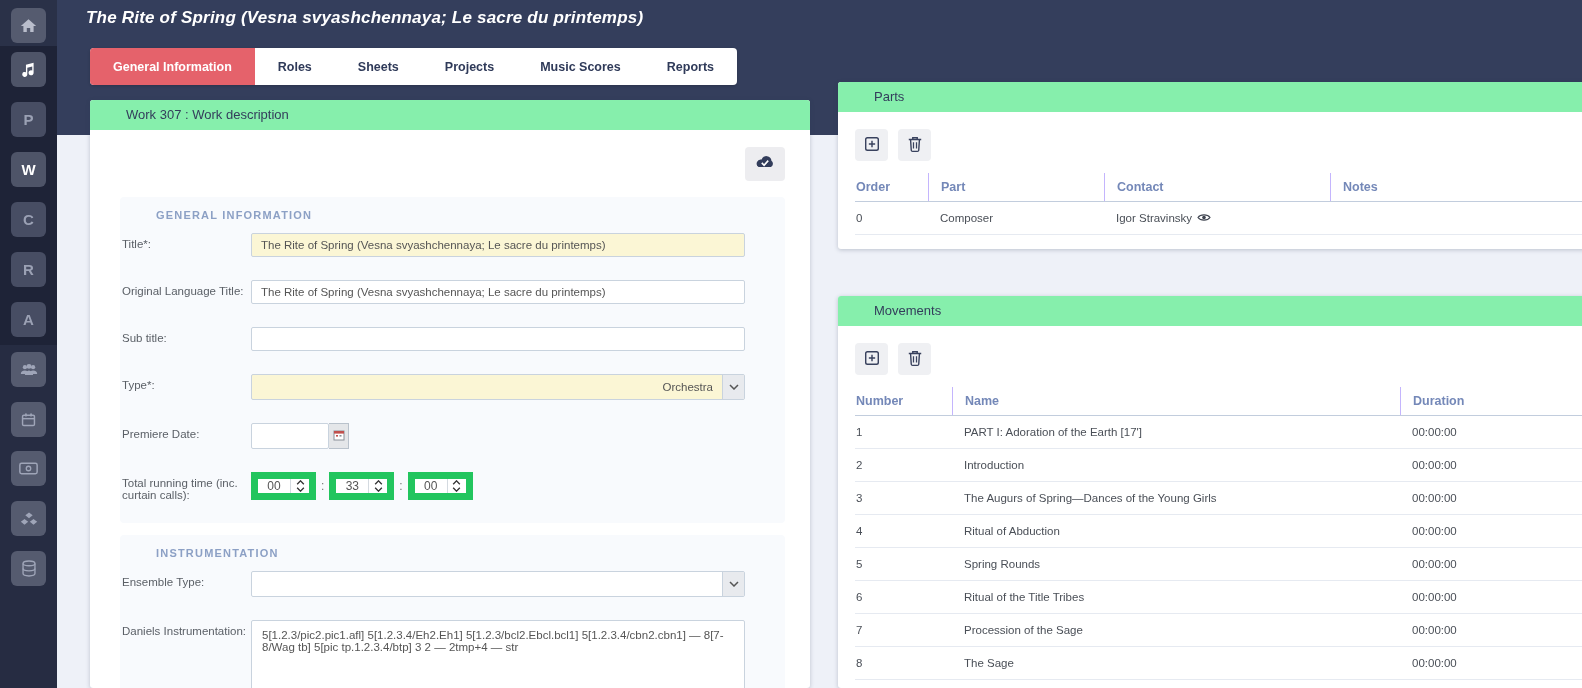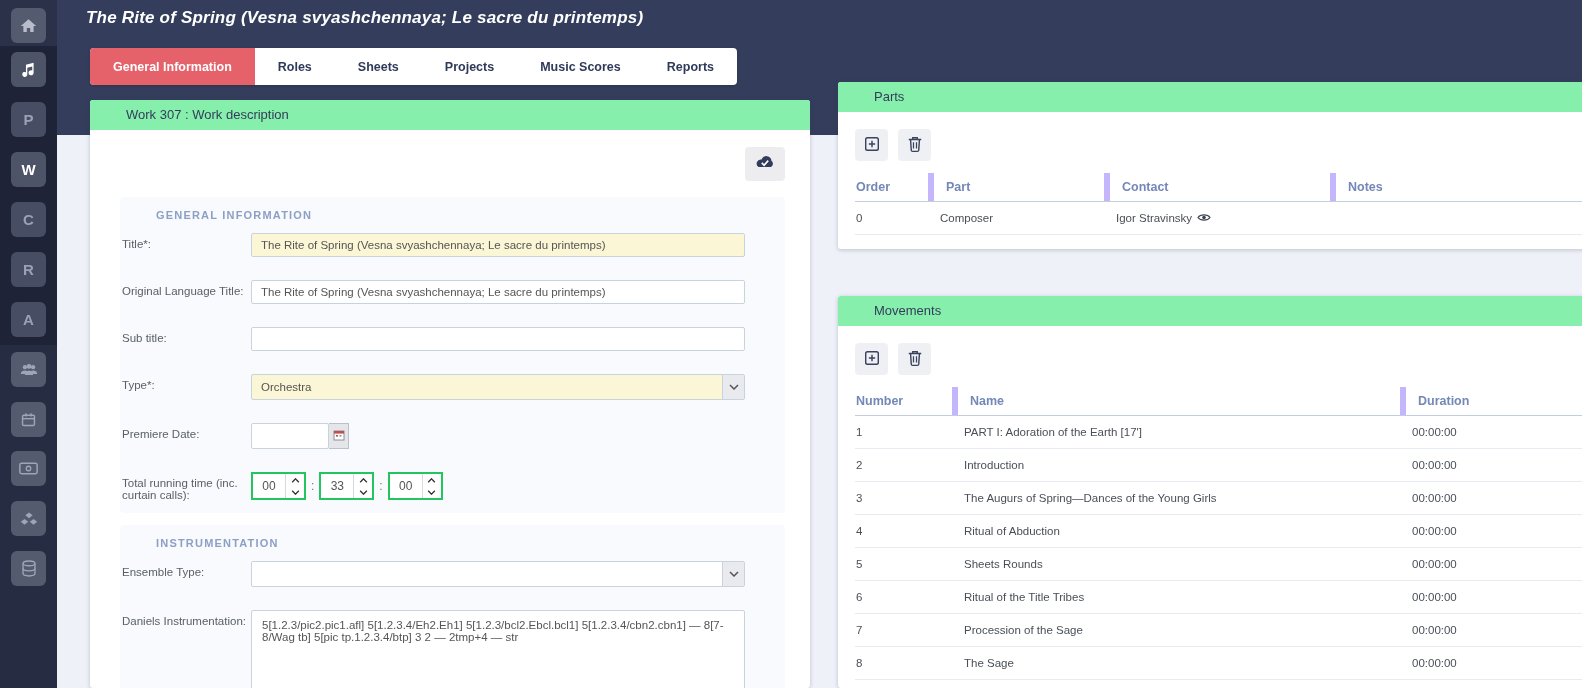--- a/index.html
+++ b/index.html
@@ -40,45 +40,45 @@
   .fieldset { background:#f8fafd; border-radius:4px; padding:12px 40px 10px 2px; margin-bottom:12px; }
   .legend { color:#8ca0c5; font-size:11px; font-weight:bold; letter-spacing:1.2px; margin:0 0 12px 34px; }
   .frow { display:flex; align-items:flex-start; margin-bottom:23px; }
   .frow > label { width:129px; font-size:11.5px; color:#5a5f66; padding-top:5px; flex:none; }
   .fctl { flex:1; }
   .tb { width:100%; height:24px; border:1px solid #c9d3de; border-radius:2px; background:#fff; font-size:11.5px; color:#555;
         padding:0 9px; font-family:inherit; }
   .tb.yellow { background:#fbf6d5; }
   .sel { width:100%; height:26px; border:1px solid #c9d3de; border-radius:2px; background:#fff; display:flex; align-items:center; cursor:pointer; }
   .sel.yellow { background:#fbf6d5; }
-  .sel .sel-text { flex:1; font-size:11.5px; color:#555; padding:0 9px; }
+  .sel .sel-text { flex:1; font-size:11.5px; color:#555; padding:0 9px;text-align:right; }
   .sel .sel-arrow { width:22px; height:24px; background:#e8eaee; border-left:1px solid #c9d3de; display:flex; align-items:center; justify-content:center; }
   .date-wrap { display:flex; align-items:center; }
   .date-wrap .tb { width:78px; flex:none; height:26px; }
   .date-btn { width:20px; height:26px; border:1px solid #b9c2cc; border-left:none; background:#e4e6e9; display:flex; align-items:center; justify-content:center; cursor:pointer; padding:0; }
   .time-wrap { display:flex; align-items:center; }
-  .spin-group { display:flex; border:2px solid #22c55e; background:#fff; height:28px; align-items:stretch; }
+  .spin-group { display:flex; border:7px solid #22c55e; background:#fff; height:28px; align-items:stretch; }
   .spin-val { width:32px; display:flex; align-items:center; justify-content:center; font-size:12px; color:#555; }
   .spin-btns { width:19px; display:flex; flex-direction:column; border-left:1px solid #d4dae0; }
   .spin-btns button { flex:1; border:none; background:#fff; cursor:pointer; display:flex; align-items:center; justify-content:center; padding:0; }
   .time-colon { margin:0 5px; color:#777; font-size:12px; }
   .ta { width:100%; border:1px solid #c9d3de; border-radius:2px; background:#fff; font-size:11.5px; color:#555; padding:8px 10px;
         font-family:inherit; resize:none; display:block; }
   .ta.daniels { height:133px; }
   .instr-row { display:flex; align-items:flex-start; }
   .instr-row .ta { width:465px; height:80px; flex:none; }
   .gear-btn { background:none; border:none; cursor:pointer; margin:4px 0 0 6px; padding:0; }
 
   
   .grid-body { padding:17px 17px 0 17px; }
   .grid-toolbar { display:flex; margin-bottom:12px; }
   .grid-btn { width:33px; height:32px; background:#eff0f3; border:none; border-radius:4px; margin-right:10px;
               display:flex; align-items:center; justify-content:center; cursor:pointer; }
   .thead { display:grid; border-bottom:1px solid #c2cddd; height:29px; align-items:center; }
-  .thead > div { font-size:12.5px; font-weight:bold; color:#7488b8; padding-left:12px; height:100%; display:flex; align-items:center; border-left:6px solid #c4b5fd; }
+  .thead > div { font-size:12.5px; font-weight:bold; color:#7488b8; padding-left:12px; height:100%; display:flex; align-items:center; border-left:1px solid #c4b5fd; }
   .thead > div:first-child { padding-left:1px; border-left:none; }
   .trow { display:grid; height:33px; align-items:center; border-bottom:1px solid #e6eaf1; cursor:pointer; }
   .trow > div { font-size:11.5px; color:#4a4f57; padding-left:12px; display:flex; align-items:center; gap:5px; }
   .trow > div:first-child { padding-left:1px; }
   .parts-cols { grid-template-columns:73px 176px 226px 1fr; }
   .mov-cols { grid-template-columns:97px 448px 1fr; }
 </style>
 </head>
 <body>
 
@@ -227,21 +227,21 @@
               <svg width="12" height="12" viewBox="0 0 12 12">
                   <rect x="1" y="2" width="10" height="9" fill="#fff" stroke="#8a9099" stroke-width="1"></rect>
                   <rect x="1" y="2" width="10" height="2.6" fill="#c0504d"></rect>
                   <rect x="3" y="6" width="2" height="1.6" fill="#c0504d"></rect>
                   <rect x="6.5" y="6" width="2" height="1.6" fill="#8a9099"></rect>
                 </svg>
             </span>
           </button>
         </div>
       </div>
-      <div class="frow" style="margin-bottom:2px">
+      <div class="frow" style="margin-bottom:12px">
         <label>Total running time (inc. curtain calls):</label>
         <div class="fctl time-wrap">
           <div class="spin-group">
             <div class="spin-val">00</div>
             <div class="spin-btns">
               <button>
                   <svg width="9" height="5" viewBox="0 0 10 6">
                     <polyline points="1,5 5,1 9,5" fill="none" stroke="#333" stroke-width="1.6"></polyline>
                   </svg>
                 </button>
@@ -458,21 +458,21 @@
         </div>
       <div>
           <span>00:00:00</span>
         </div>
     </div>
     <div class="trow mov-cols">
       <div>
           <span>5</span>
         </div>
       <div>
-          <span>Sheets Rounds</span>
+          <span>Spring Rounds</span>
         </div>
       <div>
           <span>00:00:00</span>
         </div>
     </div>
     <div class="trow mov-cols">
       <div>
           <span>6</span>
         </div>
       <div>

